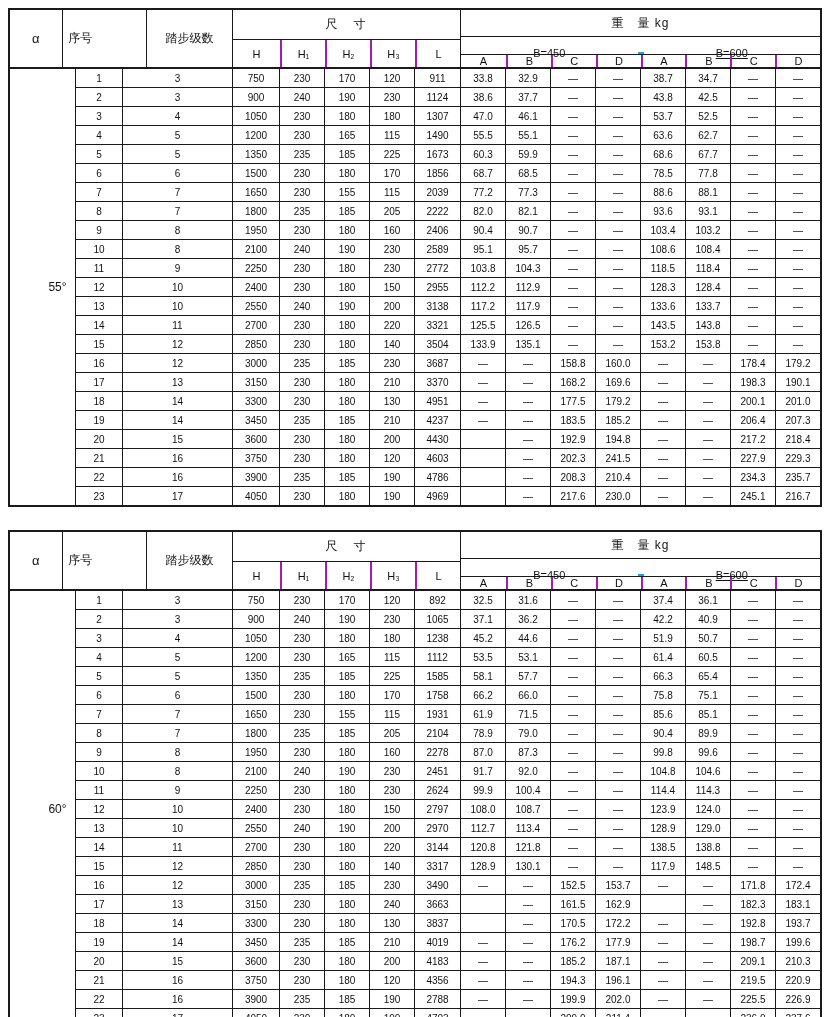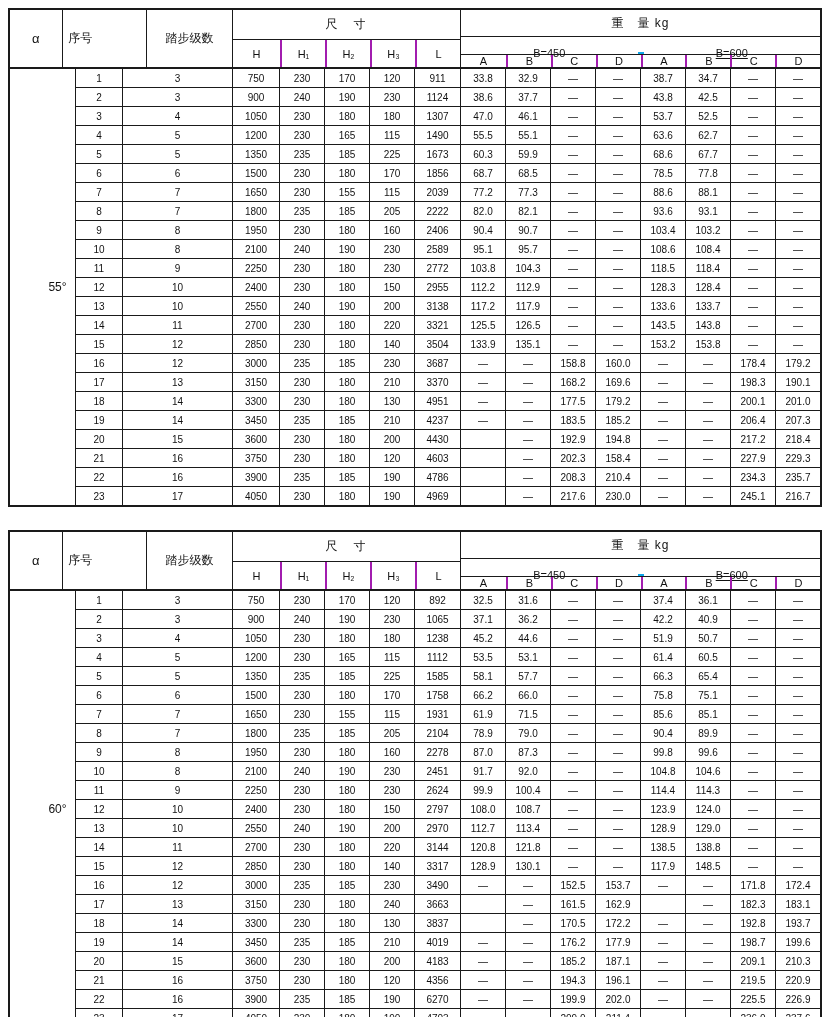--- a/index.html
+++ b/index.html
@@ -433,21 +433,21 @@
             <div class="cell">21</div>
             <div class="cell">16</div>
             <div class="cell">3750</div>
             <div class="cell">230</div>
             <div class="cell">180</div>
             <div class="cell">120</div>
             <div class="cell">4603</div>
             <div class="cell"></div>
             <div class="cell">—</div>
             <div class="cell">202.3</div>
-            <div class="cell">158.4</div>
+            <div class="cell">241.5</div>
             <div class="cell">—</div>
             <div class="cell">—</div>
             <div class="cell">227.9</div>
             <div class="cell">229.3</div>
           </div>
           <div class="row">
             <div class="cell">22</div>
             <div class="cell">16</div>
             <div class="cell">3900</div>
             <div class="cell">235</div>
@@ -877,21 +877,21 @@
             <div class="cell">219.5</div>
             <div class="cell">220.9</div>
           </div>
           <div class="row">
             <div class="cell">22</div>
             <div class="cell">16</div>
             <div class="cell">3900</div>
             <div class="cell">235</div>
             <div class="cell">185</div>
             <div class="cell">190</div>
-            <div class="cell">6270</div>
+            <div class="cell">2788</div>
             <div class="cell">—</div>
             <div class="cell">—</div>
             <div class="cell">199.9</div>
             <div class="cell">202.0</div>
             <div class="cell">—</div>
             <div class="cell">—</div>
             <div class="cell">225.5</div>
             <div class="cell">226.9</div>
           </div>
           <div class="row">

